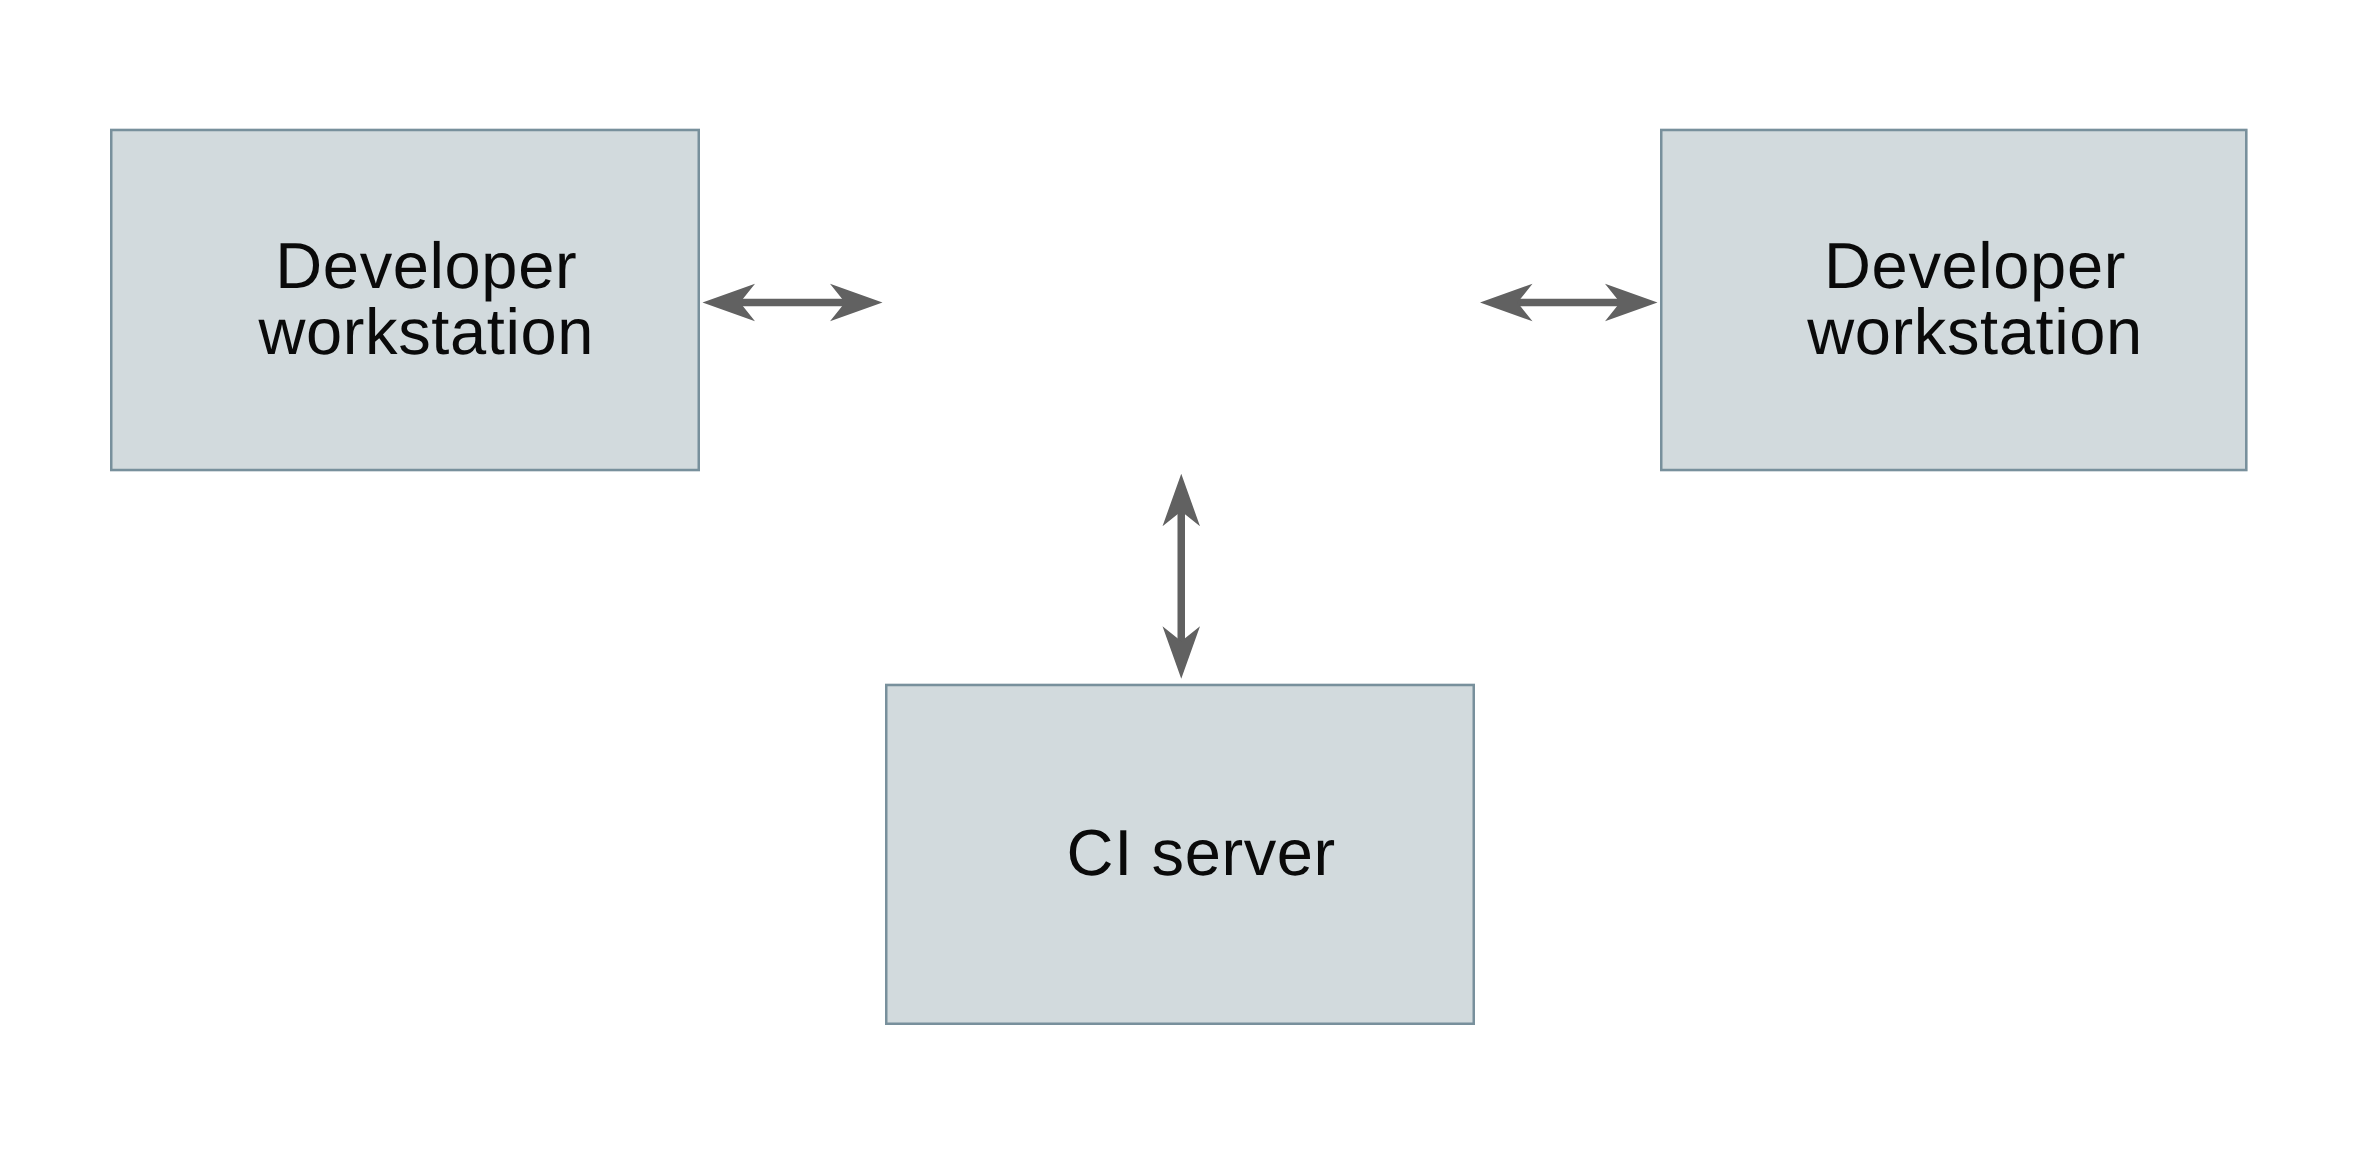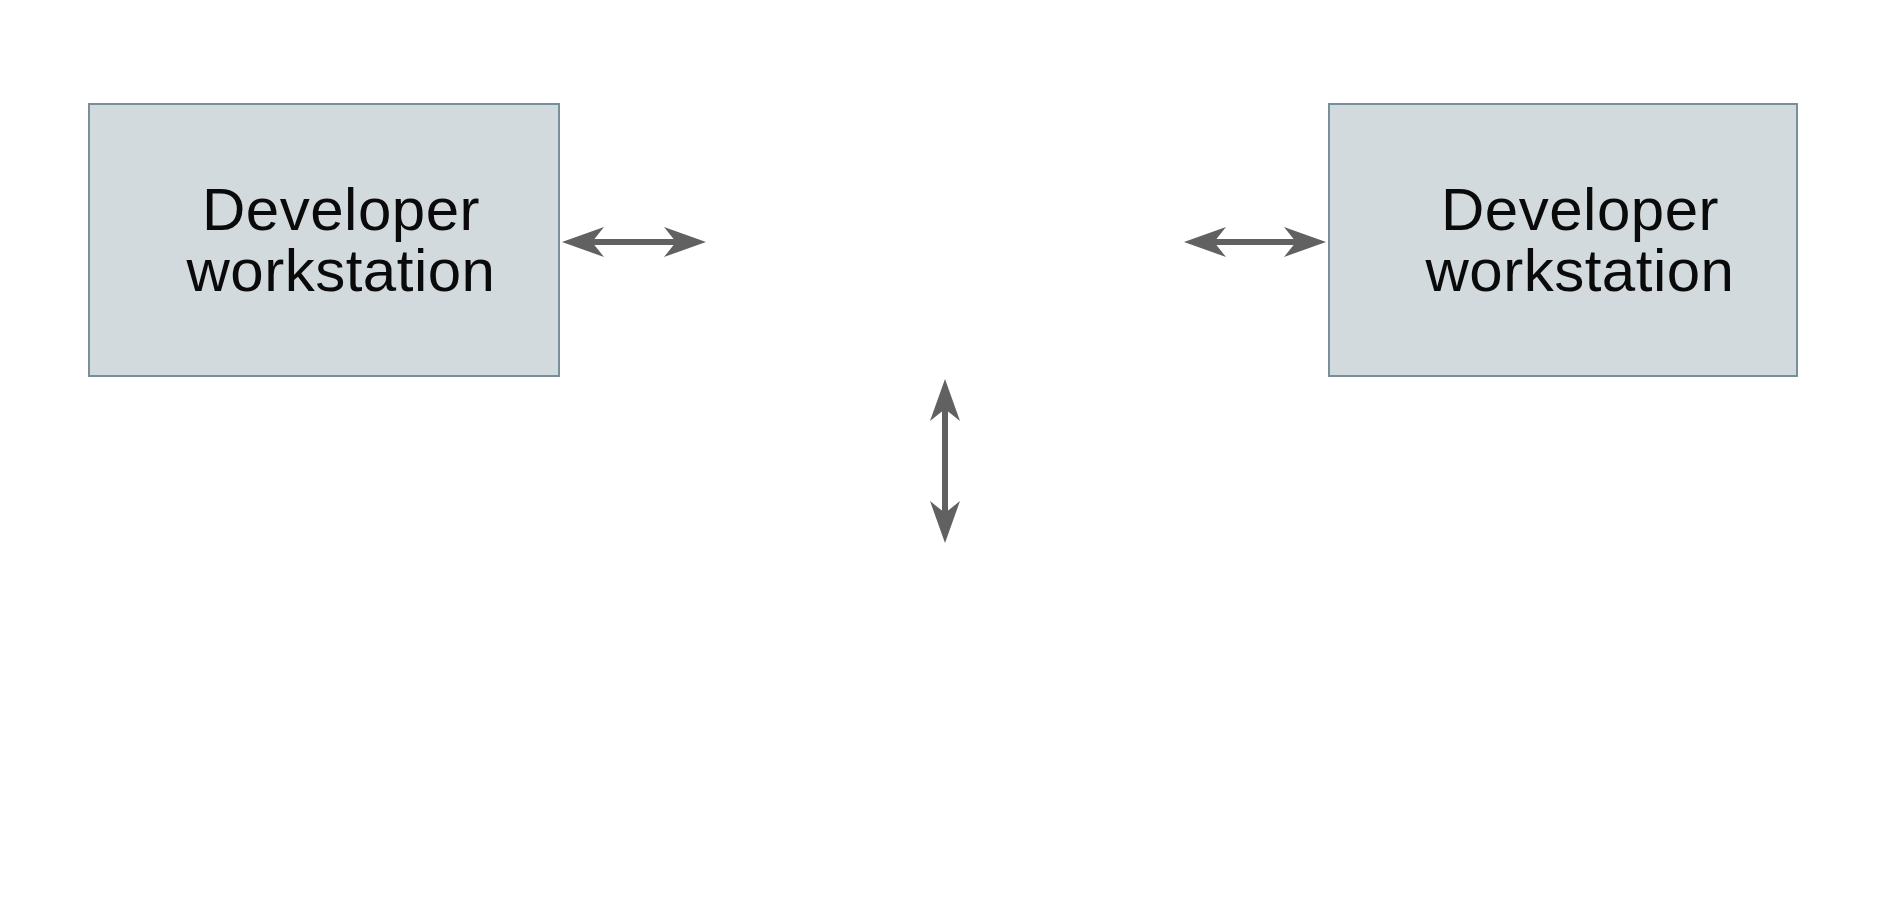--- a/index.html
+++ b/index.html
@@ -41,21 +41,21 @@
   .node {
     position: absolute;
     background: var(--node-fill);
     border: 2px solid var(--node-border);
     display: flex;
     align-items: center;
     justify-content: center;
     text-align: center;
   }
   .node-label {
-    font-size: 60px;
+    font-size: 52px;
     line-height: 1.02;
     color: var(--text);
     white-space: pre-line;
     letter-spacing: 0.5px;
     margin-left: 34px;
   }
   .node-dev-left  { left: 88px;   top: 103px; width: 472px; height: 274px; }
   .node-cache     { left: 708px;  top: 103px; width: 474px; height: 274px; }
   .node-dev-right { left: 1328px; top: 103px; width: 470px; height: 274px; }
   .node-ci        { left: 708px;  top: 547px; width: 472px; height: 273px; }
@@ -90,14 +90,17 @@
     <div class="node-label">Developer
 workstation</div>
   </div>
 
 
   <div class="node node-dev-right">
     <div class="node-label">Developer
 workstation</div>
   </div>
 
+  <div class="node node-ci">
+    <div class="node-label">CI server</div>
+  </div>
 
 </div>
 
 </body></html>

